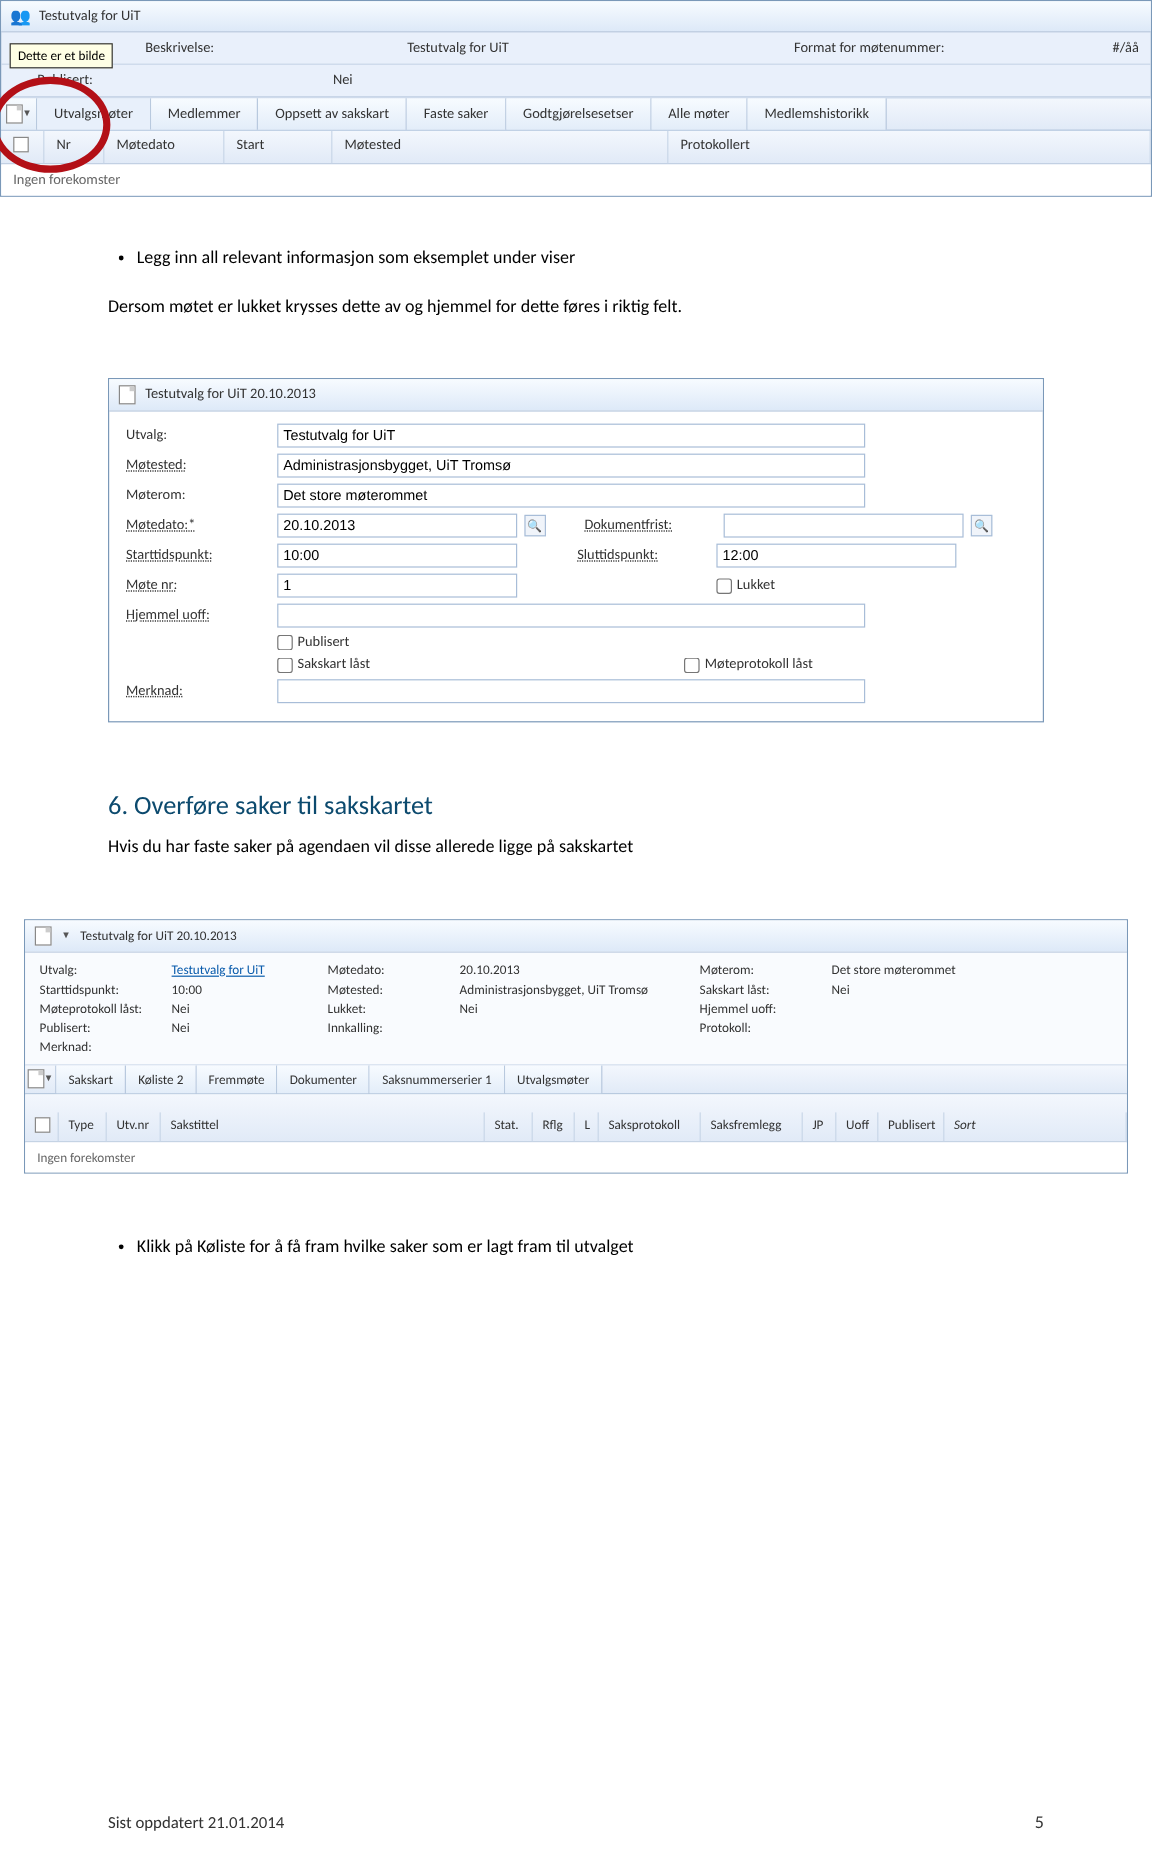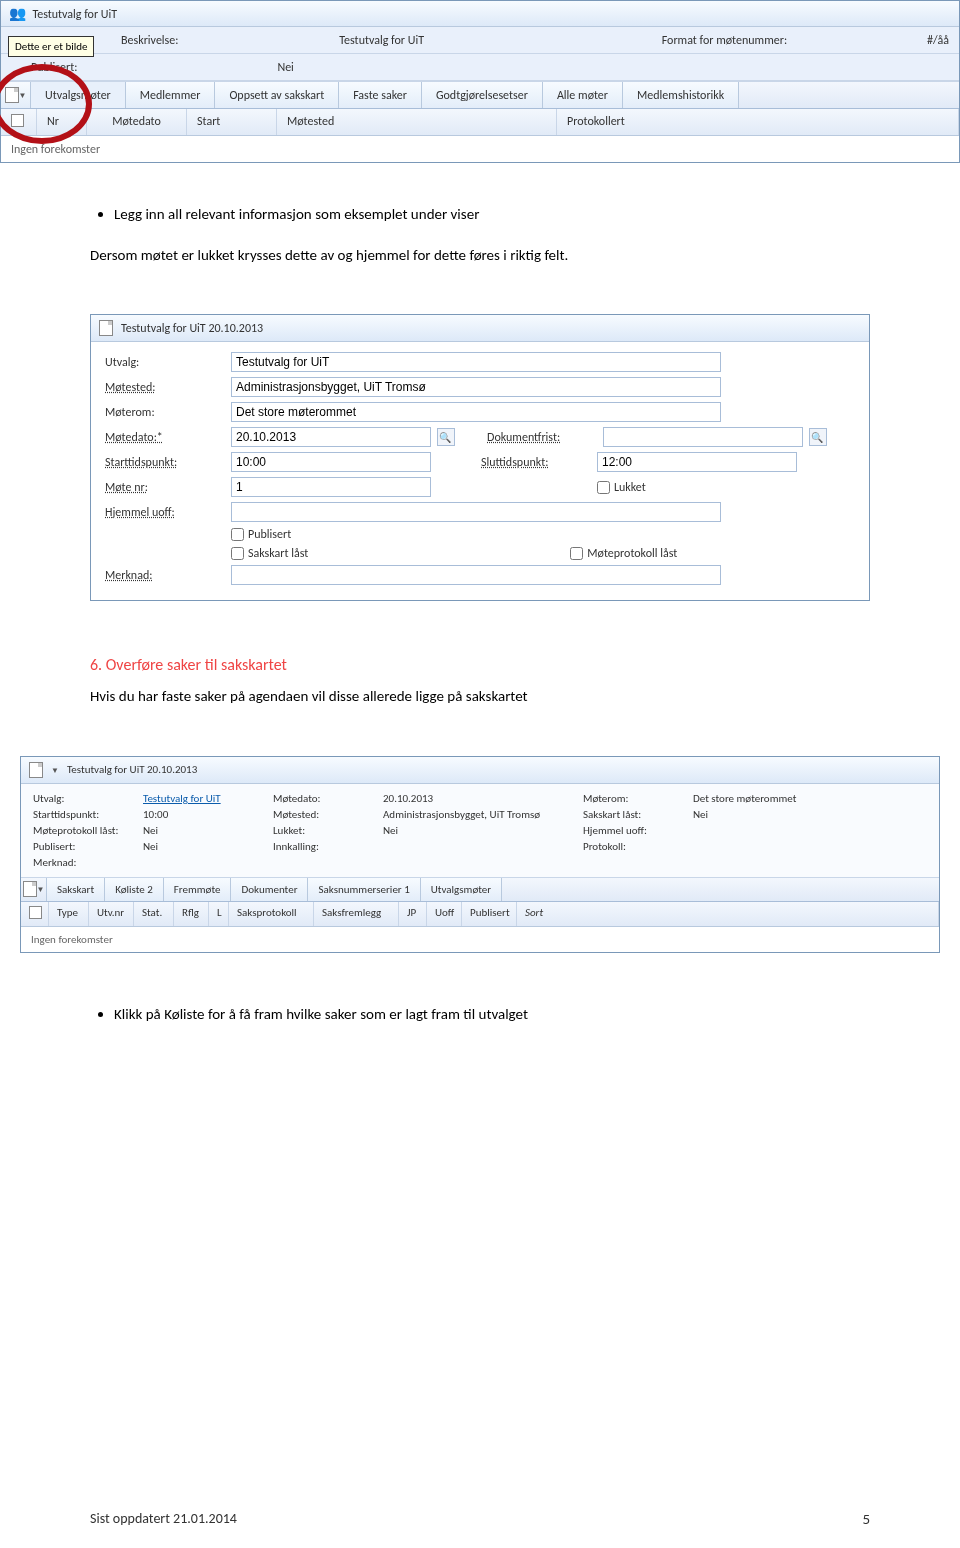--- a/index.html
+++ b/index.html
@@ -96,21 +96,21 @@
     border: 6px solid #b31017;
     border-radius: 50%;
     z-index: 4;
     pointer-events:none;
   }
 
   
   .doc-body { padding: 30px 90px 20px 90px; font-size: 15px; line-height: 1.5; color:#000;}
   .doc-body ul { list-style: disc; padding-left: 24px; margin: 10px 0 18px 0;}
   .doc-body li { margin-bottom: 6px; }
-  .doc-body h2 { color:#ef4444; font-size:16px; margin: 12px 0 8px 0; font-weight: 400;}
+  .doc-body h2 { color:#0c4a6e; font-size:22px; margin: 12px 0 8px 0; font-weight: 400;}
   .doc-body .subpara { margin: 8px 0 18px 0; }
 
   
   .form-window {
     border: 1px solid #7a98b8;
     margin: 10px 90px;
     font-size: 12px;
     color:#333;
     background:#fff;
   }
@@ -178,21 +178,21 @@
     padding:5px 10px;
     border-right:1px solid #b8c9de;
     background: linear-gradient(#f7fbff,#e3edf9);
     cursor:pointer;
   }
   .detail-cols {
     display:flex;
     background: linear-gradient(#f3f7fd,#e1eaf7);
     border-bottom:1px solid #b8c9de;
   }
-  .detail-cols .col { padding:4px 8px; border-right:1px solid #c9d6e8; font-size:11px;}
+  .detail-cols .col { padding:4px 8px; border-right:1px solid #c9d6e8; font-size:11px;margin-top:15px;}
 
   
   .footer {
     position: absolute;
     bottom: 20px;
     left: 90px;
     right: 90px;
     font-size: 14px;
     display:flex;
     justify-content:space-between;
@@ -238,21 +238,21 @@
       <div class="tab">Medlemmer</div>
       <div class="tab">Oppsett av sakskart</div>
       <div class="tab">Faste saker</div>
       <div class="tab">Godtgjørelsesetser</div>
       <div class="tab">Alle møter</div>
       <div class="tab">Medlemshistorikk</div>
     </div>
     <div class="colhdr">
       <div class="col" style="width:36px;"><span class="checkbox-hdr"></span></div>
       <div class="col" style="width:50px;">Nr</div>
-      <div class="col" style="width:100px;text-align:center;">Møtedato</div>
+      <div class="col" style="width:100px;">Møtedato</div>
       <div class="col" style="width:90px;">Start</div>
       <div class="col" style="width:280px;">Møtested</div>
       <div class="col" style="flex:1;">Protokollert</div>
     </div>
     <div class="list-body">Ingen forekomster</div>
   </div>
   <div class="tooltip-badge">Dette er et bilde</div>
   <div class="red-circle"></div>
 </div>
 
@@ -394,20 +394,21 @@
     <div class="tab">Køliste  2</div>
     <div class="tab">Fremmøte</div>
     <div class="tab">Dokumenter</div>
     <div class="tab">Saksnummerserier  1</div>
     <div class="tab">Utvalgsmøter</div>
   </div>
   <div class="detail-cols">
     <div class="col" style="width:28px;"><span class="checkbox-hdr"></span></div>
     <div class="col" style="width:40px;">Type</div>
     <div class="col" style="width:45px;">Utv.nr</div>
+    <div class="col" style="width:270px;">Sakstittel</div>
     <div class="col" style="width:40px;">Stat.</div>
     <div class="col" style="width:35px;">Rflg</div>
     <div class="col" style="width:20px;">L</div>
     <div class="col" style="width:85px;">Saksprotokoll</div>
     <div class="col" style="width:85px;">Saksfremlegg</div>
     <div class="col" style="width:28px;">JP</div>
     <div class="col" style="width:35px;">Uoff</div>
     <div class="col" style="width:55px;">Publisert</div>
     <div class="col" style="flex:1;font-style:italic;">Sort</div>
   </div>

